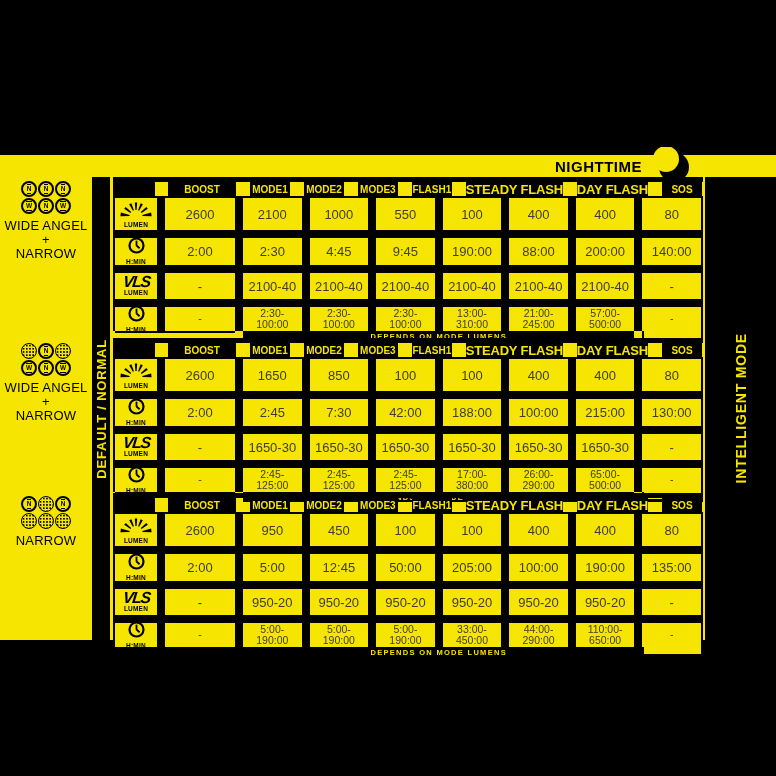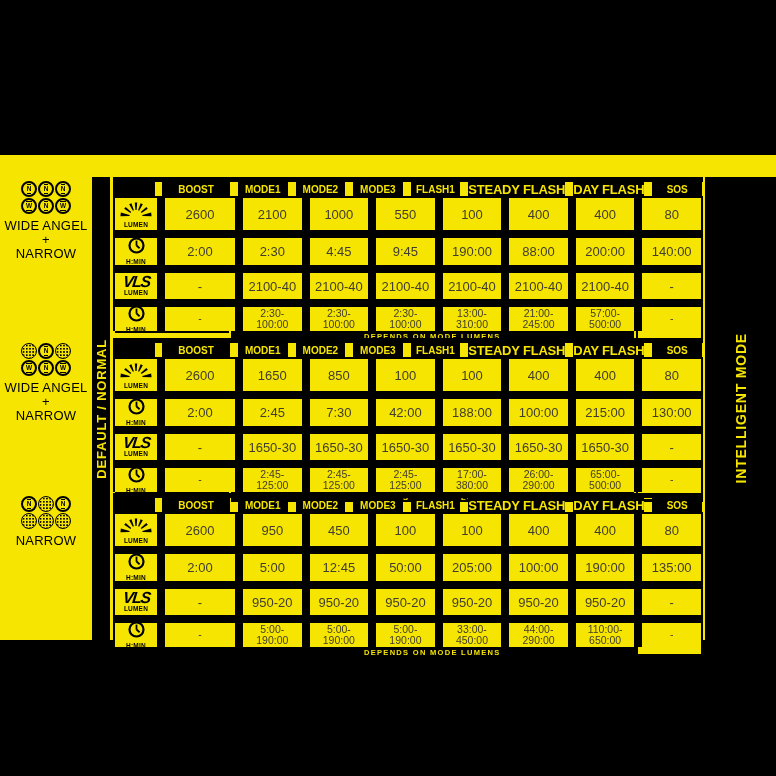--- a/index.html
+++ b/index.html
@@ -31,40 +31,47 @@
   .led-row{display:flex;justify-content:center;gap:1px;margin-bottom:1px;}
   .led{width:16px;height:16px;border:2px solid #000;border-radius:50%;display:inline-flex;align-items:center;justify-content:center;box-sizing:border-box;background:var(--yellow);}
   .led.off{border-width:1.5px;background-image:radial-gradient(#000 36%,rgba(0,0,0,0) 40%);background-size:3.2px 3.2px;}
   .led-letter{font-style:normal;font-weight:bold;font-size:6.5px;line-height:1;color:#000;border-top:1.2px solid #000;border-bottom:1.2px solid #000;padding:.5px 0;}
   .beam-label{margin-top:5px;font-weight:normal;font-size:13px;line-height:1.08;white-space:pre-line;letter-spacing:.2px;color:#000;}
   
   .spec-table{position:absolute;left:113px;width:590px;}
   .spec-table:nth-child(1){top:22px;}
   .spec-table:nth-child(2){top:183px;}
   .spec-table:nth-child(3){top:338px;}
-  .thead{border-top:5px solid #000;display:grid;grid-template-columns:42px 70px repeat(7,1fr);column-gap:6px;height:14px;}
+  .thead{border-top:5px solid #000;display:grid;grid-template-columns:42px 70px repeat(7,1fr);column-gap:12px;height:14px;}
   .th{background:var(--black);color:var(--yellow);font-weight:bold;font-size:10px;display:flex;align-items:center;justify-content:center;margin:0 1px;white-space:nowrap;}
   .th.long{font-size:13px;letter-spacing:-.2px;}
   .th.icon-th{margin:0;}
   .tbody{display:grid;grid-template-columns:42px 70px repeat(7,1fr);grid-template-rows:32px 27px 26px 24px;gap:8px;background:var(--black);border:2px solid #000;border-bottom:none;box-sizing:border-box;}
   .td{background:var(--yellow);display:flex;align-items:center;justify-content:center;color:var(--val);font-size:13px;line-height:1;text-align:center;white-space:pre-line;}
   .td.small{font-size:10.5px;line-height:1.05;}
   .icon-cell{background:var(--yellow);display:flex;flex-direction:column;align-items:center;justify-content:center;}
   .icon-sub{font-size:6.5px;font-weight:bold;letter-spacing:.2px;color:#000;margin-top:1px;line-height:1;}
   .vls-text{font-weight:bold;font-style:italic;font-size:16px;letter-spacing:-1.5px;line-height:.85;color:#000;transform:skewX(-6deg);}
-  .tfoot{display:grid;grid-template-columns:42px 70px repeat(7,1fr);column-gap:2px;height:10px;padding:0 2px;box-sizing:border-box;}
+  .tfoot{display:grid;grid-template-columns:42px 70px repeat(7,1fr);column-gap:8px;height:10px;padding:0 2px;box-sizing:border-box;}
   .tf-spacer{grid-column:1/3;border-top:2px solid #000;}
   .tf-bar{grid-column:3/9;background:var(--black);color:var(--yellow);font-size:7.5px;font-weight:bold;letter-spacing:1.3px;display:flex;align-items:center;justify-content:center;white-space:nowrap;}
   .tf-sos{grid-column:9/10;background:var(--yellow);border-left:2px solid #000;border-right:2px solid #000;border-bottom:3px solid #000;margin-right:-2px;box-sizing:border-box;}
 </style>
 </head>
 <body>
 
 <div class="stage">
 
+  <div class="nighttime">
+    <span class="nt-label">NIGHTTIME</span>
+    <svg width="38" height="38" viewBox="0 0 38 38">
+      <circle cx="22" cy="20" r="15" fill="#000"></circle>
+      <circle cx="14" cy="12" r="13" fill="var(--yellow)"></circle>
+    </svg>
+  </div>
 
   <div class="vbar left">
     <span>DEFAULT / NORMAL</span>
   </div>
 
   <div class="vbar right">
     <span>INTELLIGENT MODE</span>
   </div>
 
   <div id="leftPanel">

